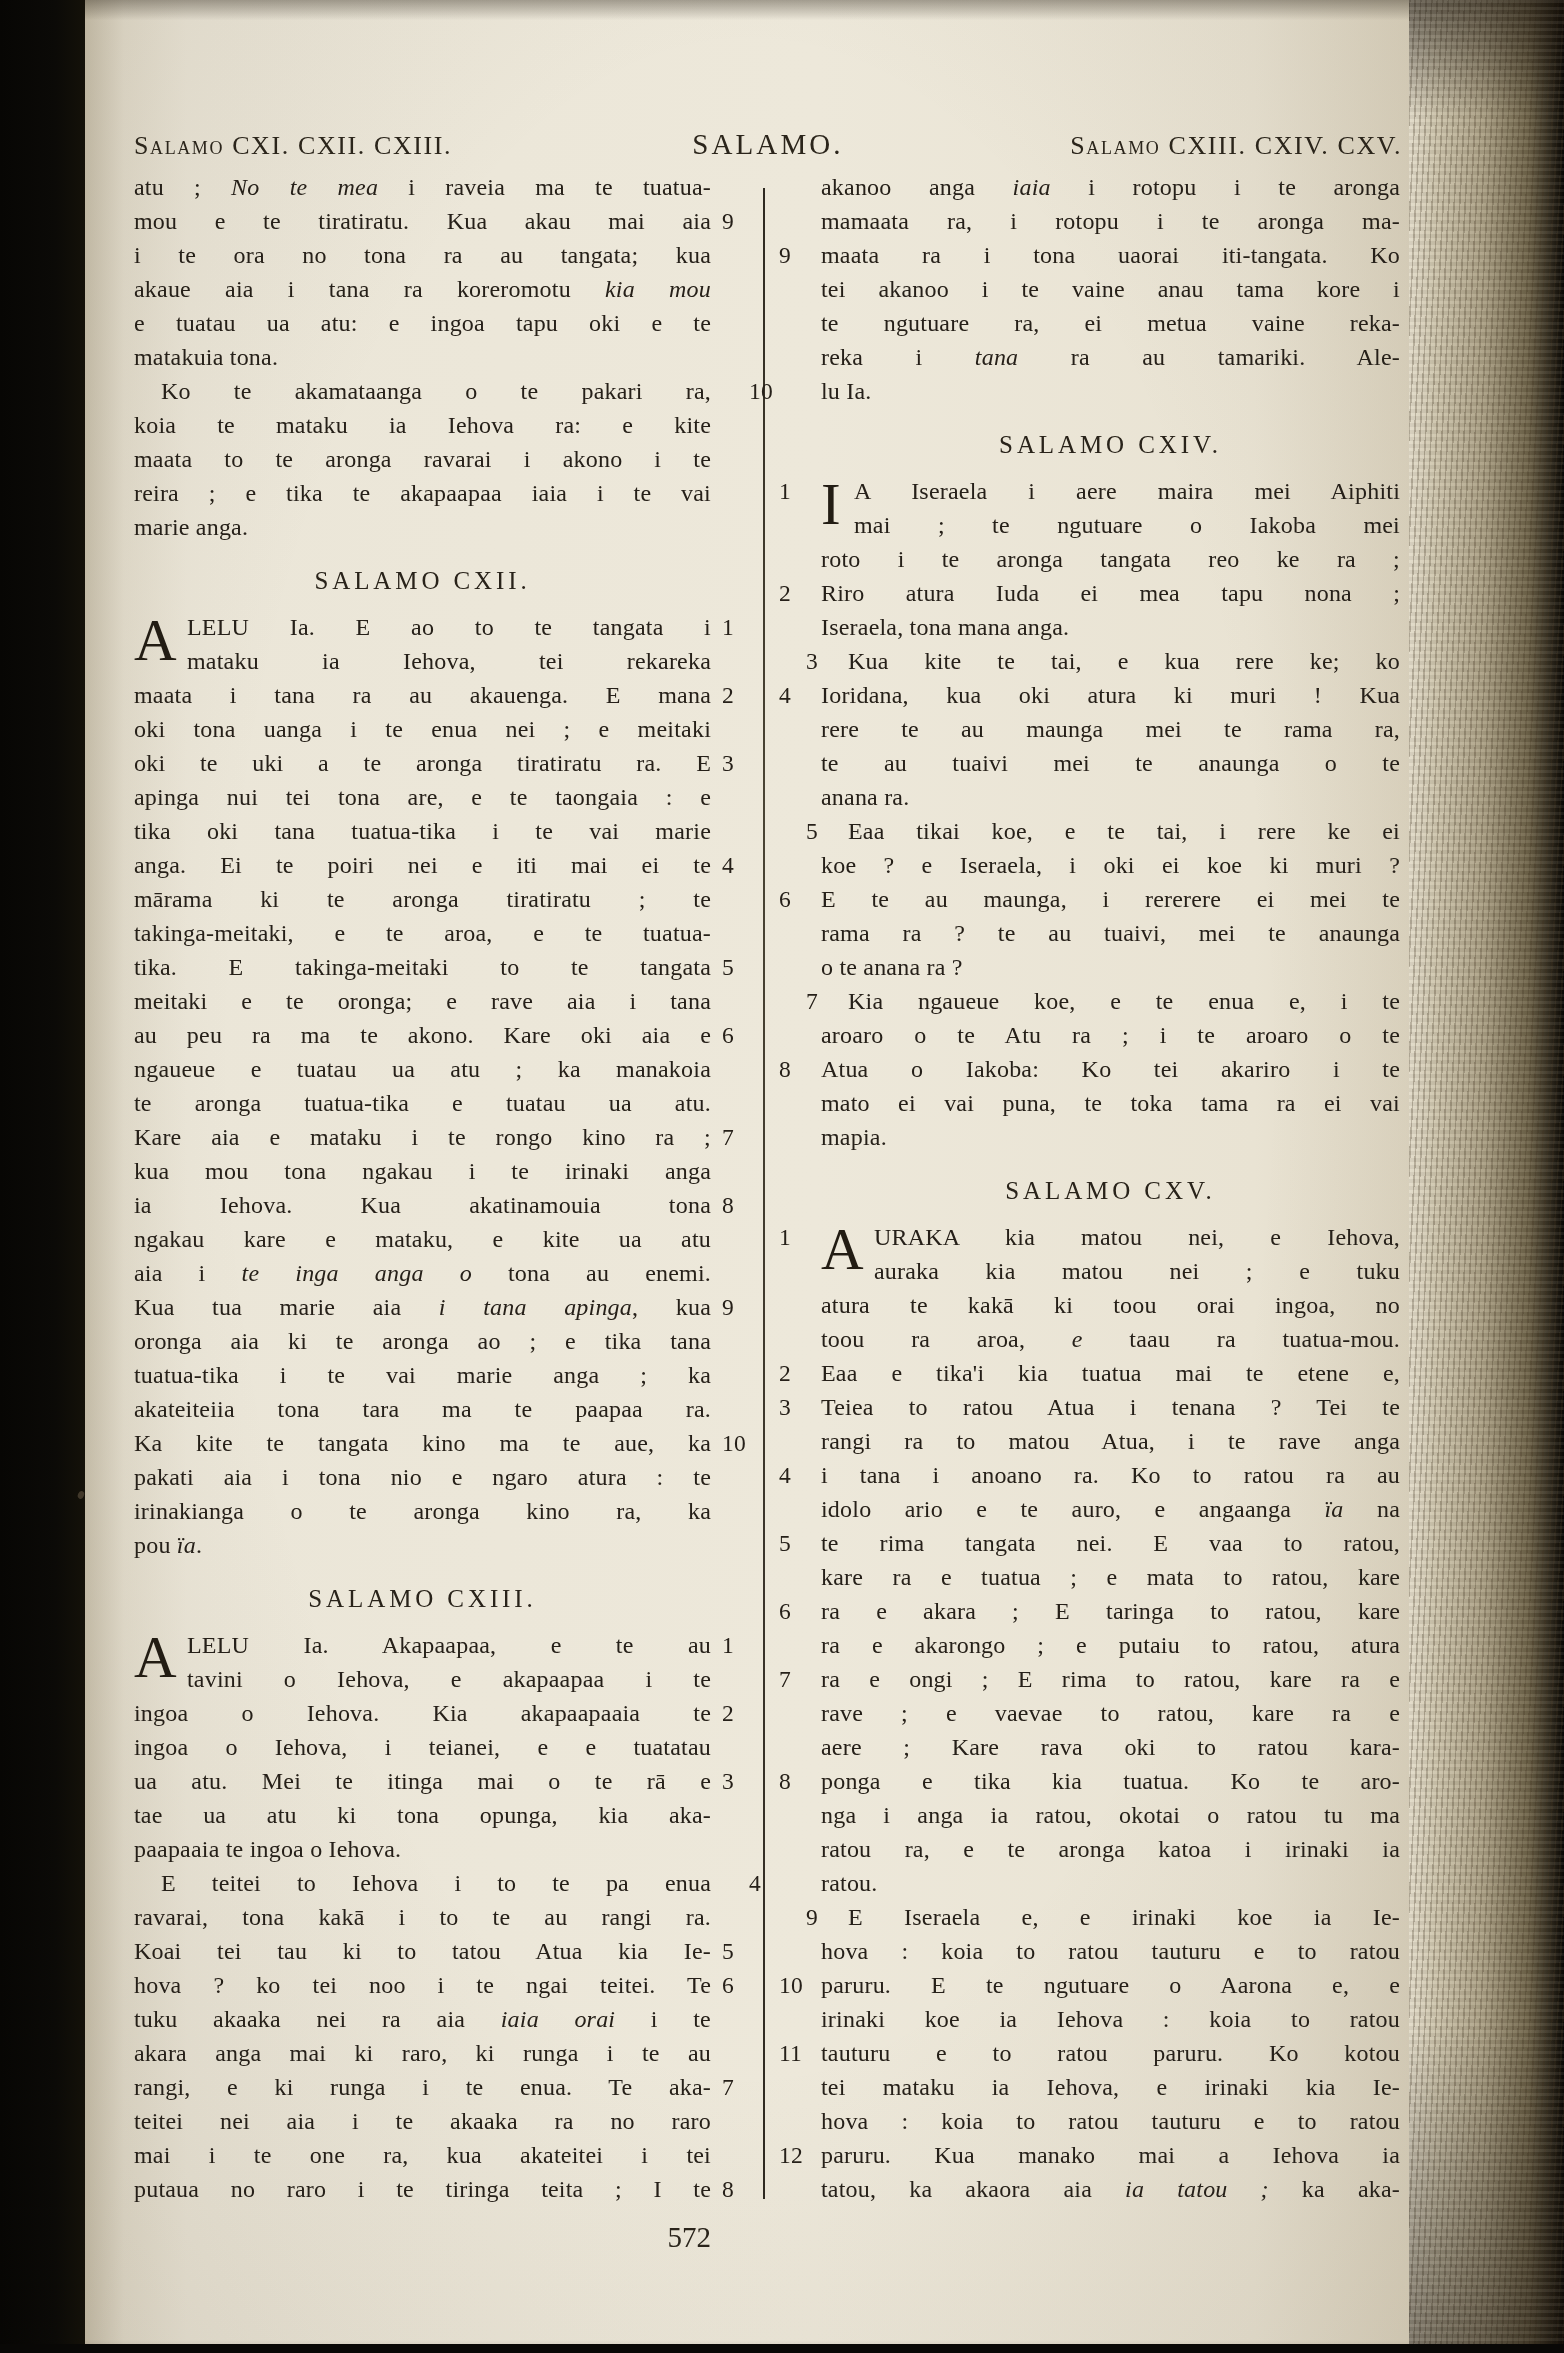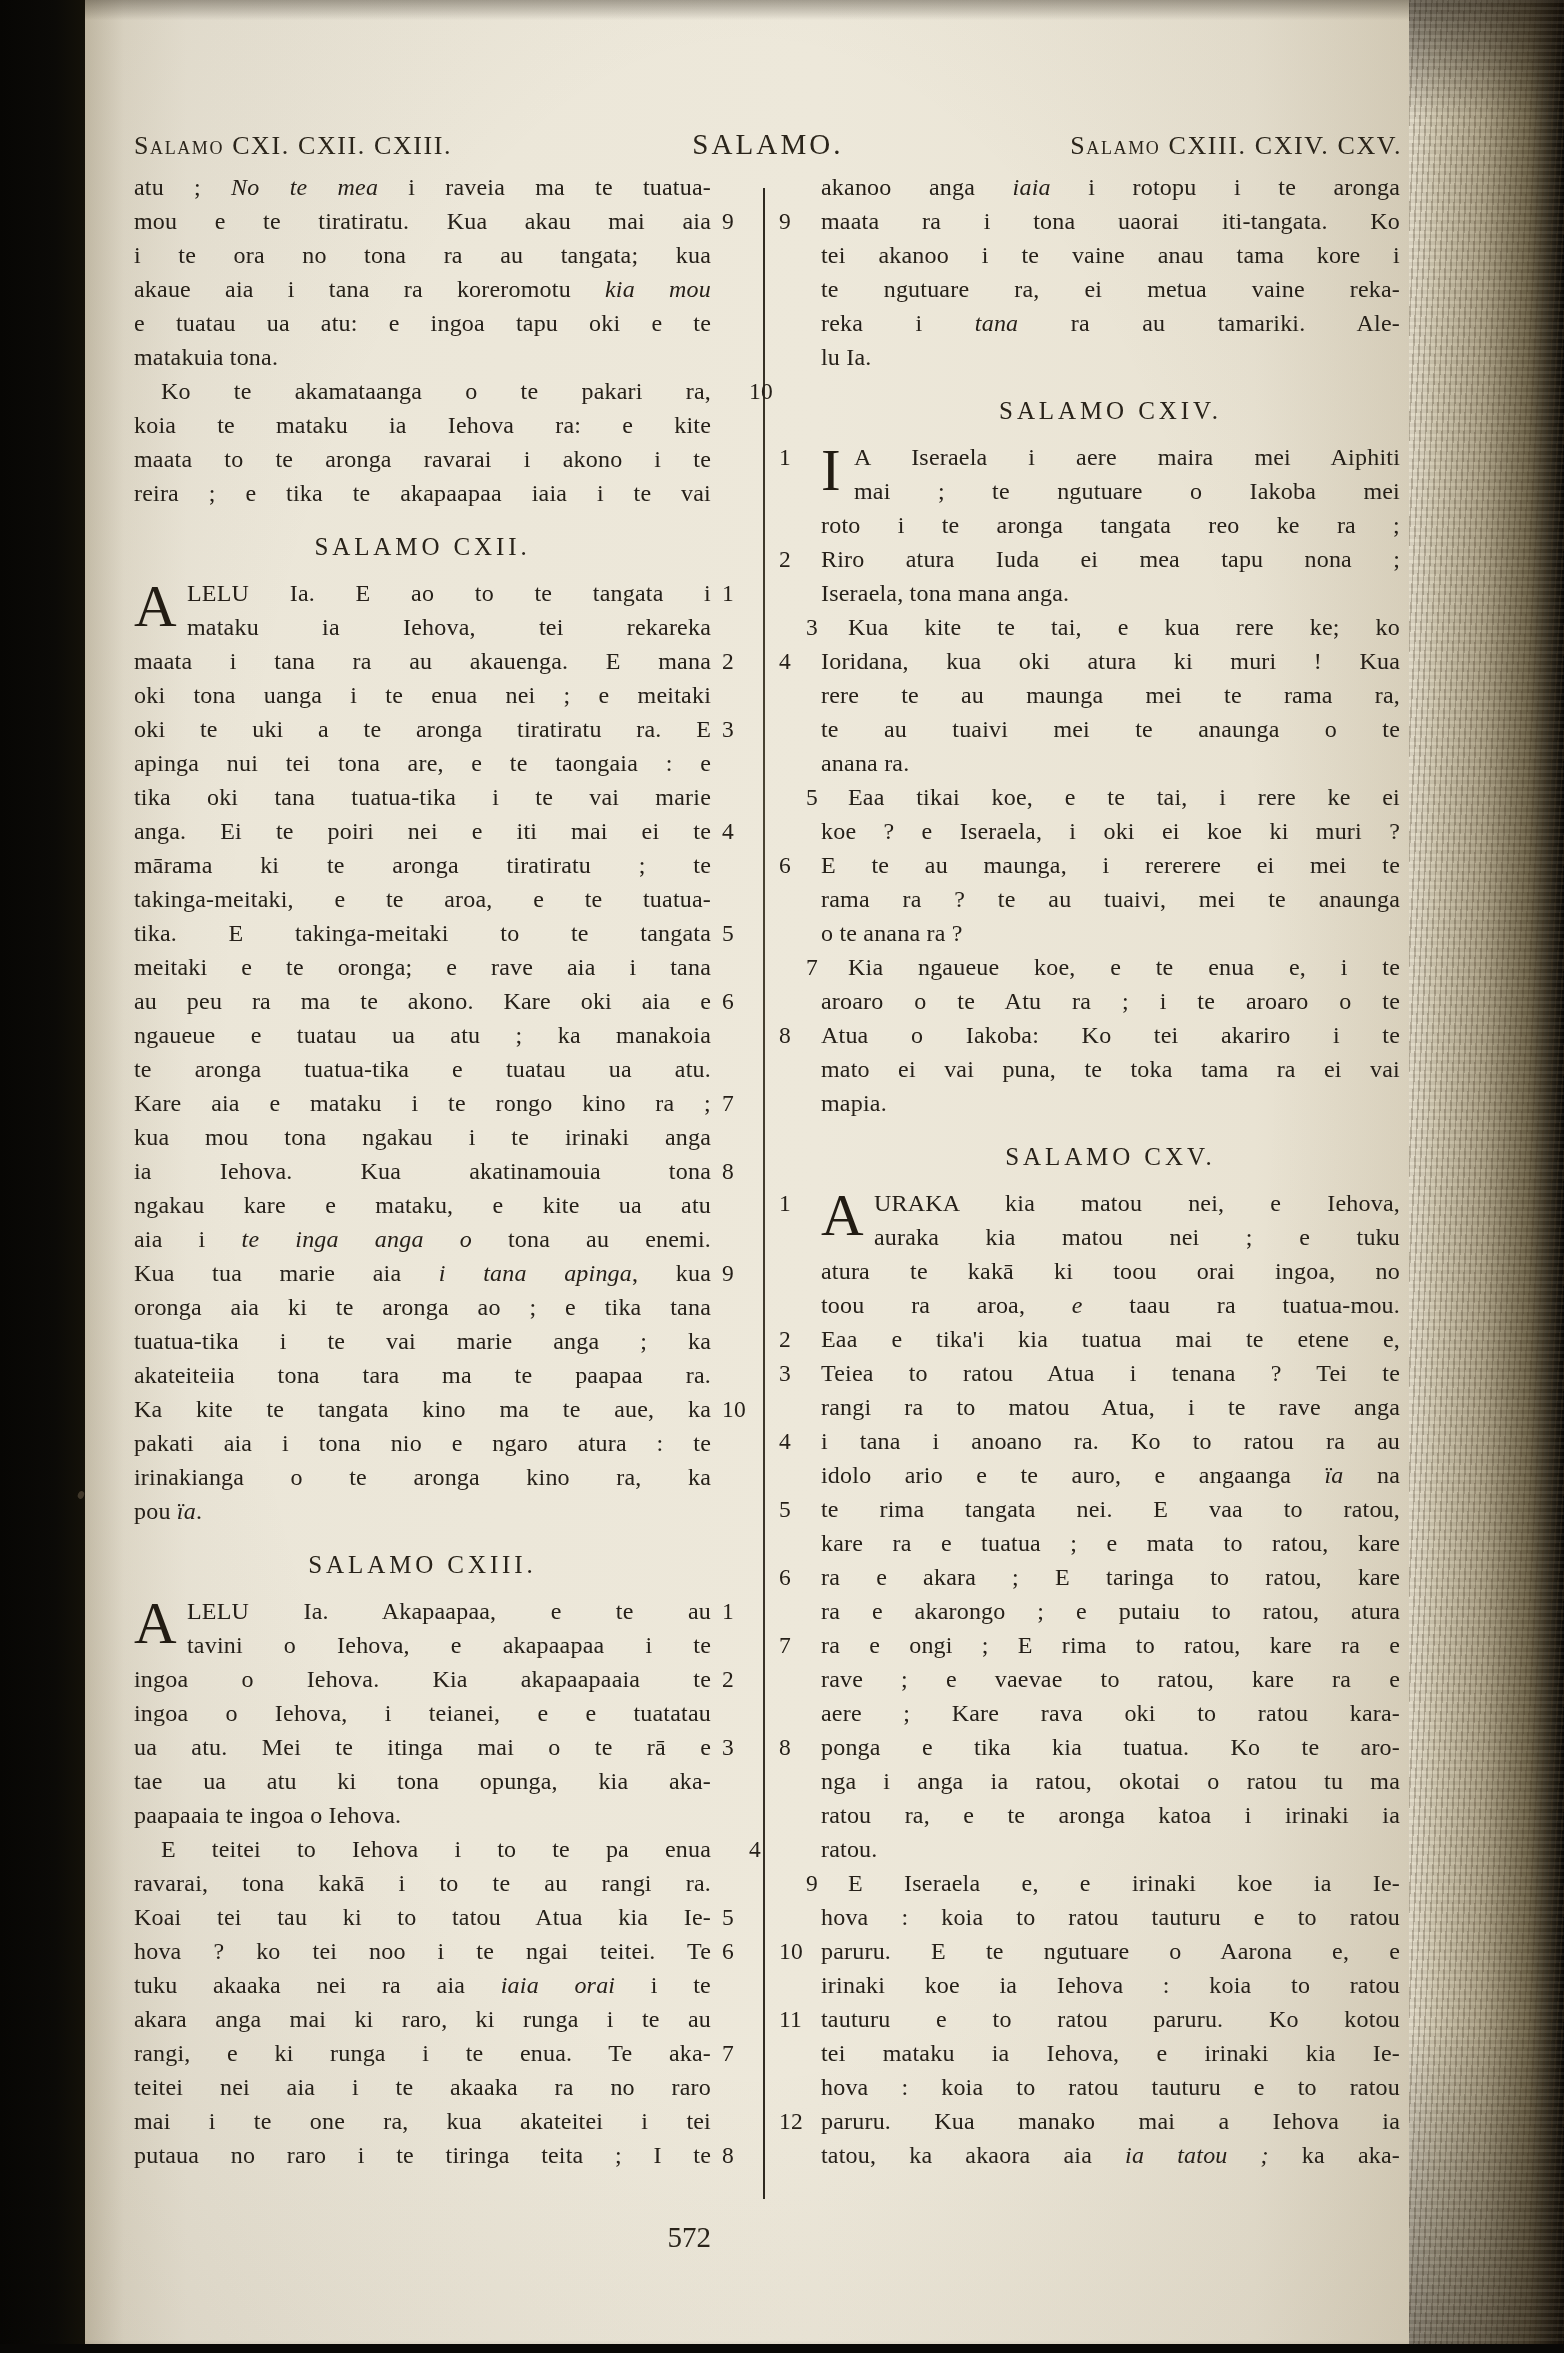--- a/index.html
+++ b/index.html
@@ -81,20 +81,21 @@
         <div class="line"><span><span>atu ; </span><i>No te mea</i><span> i raveia ma te tuatua-</span></span></div>
         <div class="line"><span class="verse vl">9</span><span><span>mou e te tiratiratu.  Kua akau mai aia</span></span></div>
         <div class="line"><span><span>i te ora no tona ra au tangata; kua</span></span></div>
         <div class="line"><span><span>akaue aia i tana ra koreromotu </span><i>kia mou</i></span></div>
         <div class="line"><span><span>e tuatau ua atu: e ingoa tapu oki e te</span></span></div>
         <div class="line end"><span><span>matakuia tona.</span></span></div>
         <div class="line pind"><span class="verse vl">10</span><span><span>Ko te akamataanga o te pakari ra,</span></span></div>
         <div class="line"><span><span>koia te mataku ia Iehova ra: e kite</span></span></div>
         <div class="line"><span><span>maata to te aronga ravarai i akono i te</span></span></div>
         <div class="line"><span><span>reira ; e tika te akapaapaa iaia i te vai</span></span></div>
+        <div class="line end"><span><span>marie anga.</span></span></div>
         <div class="psalm-heading">SALAMO CXII.</div>
         <div class="line capline"><span class="verse vl">1</span><span class="dropcap">A</span><span><span>LELU Ia.  E ao to te tangata i</span></span></div>
         <div class="line cind"><span><span>mataku ia Iehova, tei rekareka</span></span></div>
         <div class="line"><span class="verse vl">2</span><span><span>maata i tana ra au akauenga.  E mana</span></span></div>
         <div class="line"><span><span>oki tona uanga i te enua nei ; e meitaki</span></span></div>
         <div class="line"><span class="verse vl">3</span><span><span>oki te uki a te aronga tiratiratu ra.  E</span></span></div>
         <div class="line"><span><span>apinga nui tei tona are, e te taongaia : e</span></span></div>
         <div class="line"><span><span>tika oki tana tuatua-tika i te vai marie</span></span></div>
         <div class="line"><span class="verse vl">4</span><span><span>anga.  Ei te poiri nei e iti mai ei te</span></span></div>
         <div class="line"><span><span>mārama ki te aronga tiratiratu ; te</span></span></div>
@@ -131,20 +132,21 @@
         <div class="line"><span class="verse vl">6</span><span><span>hova ? ko tei noo i te ngai teitei.  Te</span></span></div>
         <div class="line"><span><span>tuku akaaka nei ra aia </span><i>iaia orai</i><span> i te</span></span></div>
         <div class="line"><span><span>akara anga mai ki raro, ki runga i te au</span></span></div>
         <div class="line"><span class="verse vl">7</span><span><span>rangi, e ki runga i te enua.  Te aka-</span></span></div>
         <div class="line"><span><span>teitei nei aia i te akaaka ra no raro</span></span></div>
         <div class="line"><span><span>mai i te one ra, kua akateitei i tei</span></span></div>
         <div class="line"><span class="verse vl">8</span><span><span>putaua no raro i te tiringa teita ; I te</span></span></div>
       </div>
     <div class="col" id="col-right">
         <div class="line"><span><span>akanoo anga </span><i>iaia</i><span> i rotopu i te aronga</span></span></div>
+        <div class="line"><span><span>mamaata ra, i rotopu i te aronga ma-</span></span></div>
         <div class="line"><span class="verse vr">9</span><span><span>maata ra i tona uaorai iti-tangata.  Ko</span></span></div>
         <div class="line"><span><span>tei akanoo i te vaine anau tama kore i</span></span></div>
         <div class="line"><span><span>te ngutuare ra, ei metua vaine reka-</span></span></div>
         <div class="line"><span><span>reka i </span><i>tana</i><span> ra au tamariki.  Ale-</span></span></div>
         <div class="line end"><span><span>lu Ia.</span></span></div>
         <div class="psalm-heading">SALAMO CXIV.</div>
         <div class="line capline narrow"><span class="verse vr">1</span><span class="dropcap">I</span><span><span>A Iseraela i aere maira mei Aiphiti</span></span></div>
         <div class="line cind3"><span><span>mai ; te ngutuare o Iakoba mei</span></span></div>
         <div class="line"><span><span>roto i te aronga tangata reo ke ra ;</span></span></div>
         <div class="line"><span class="verse vr">2</span><span><span>Riro atura Iuda ei mea tapu nona ;</span></span></div>

